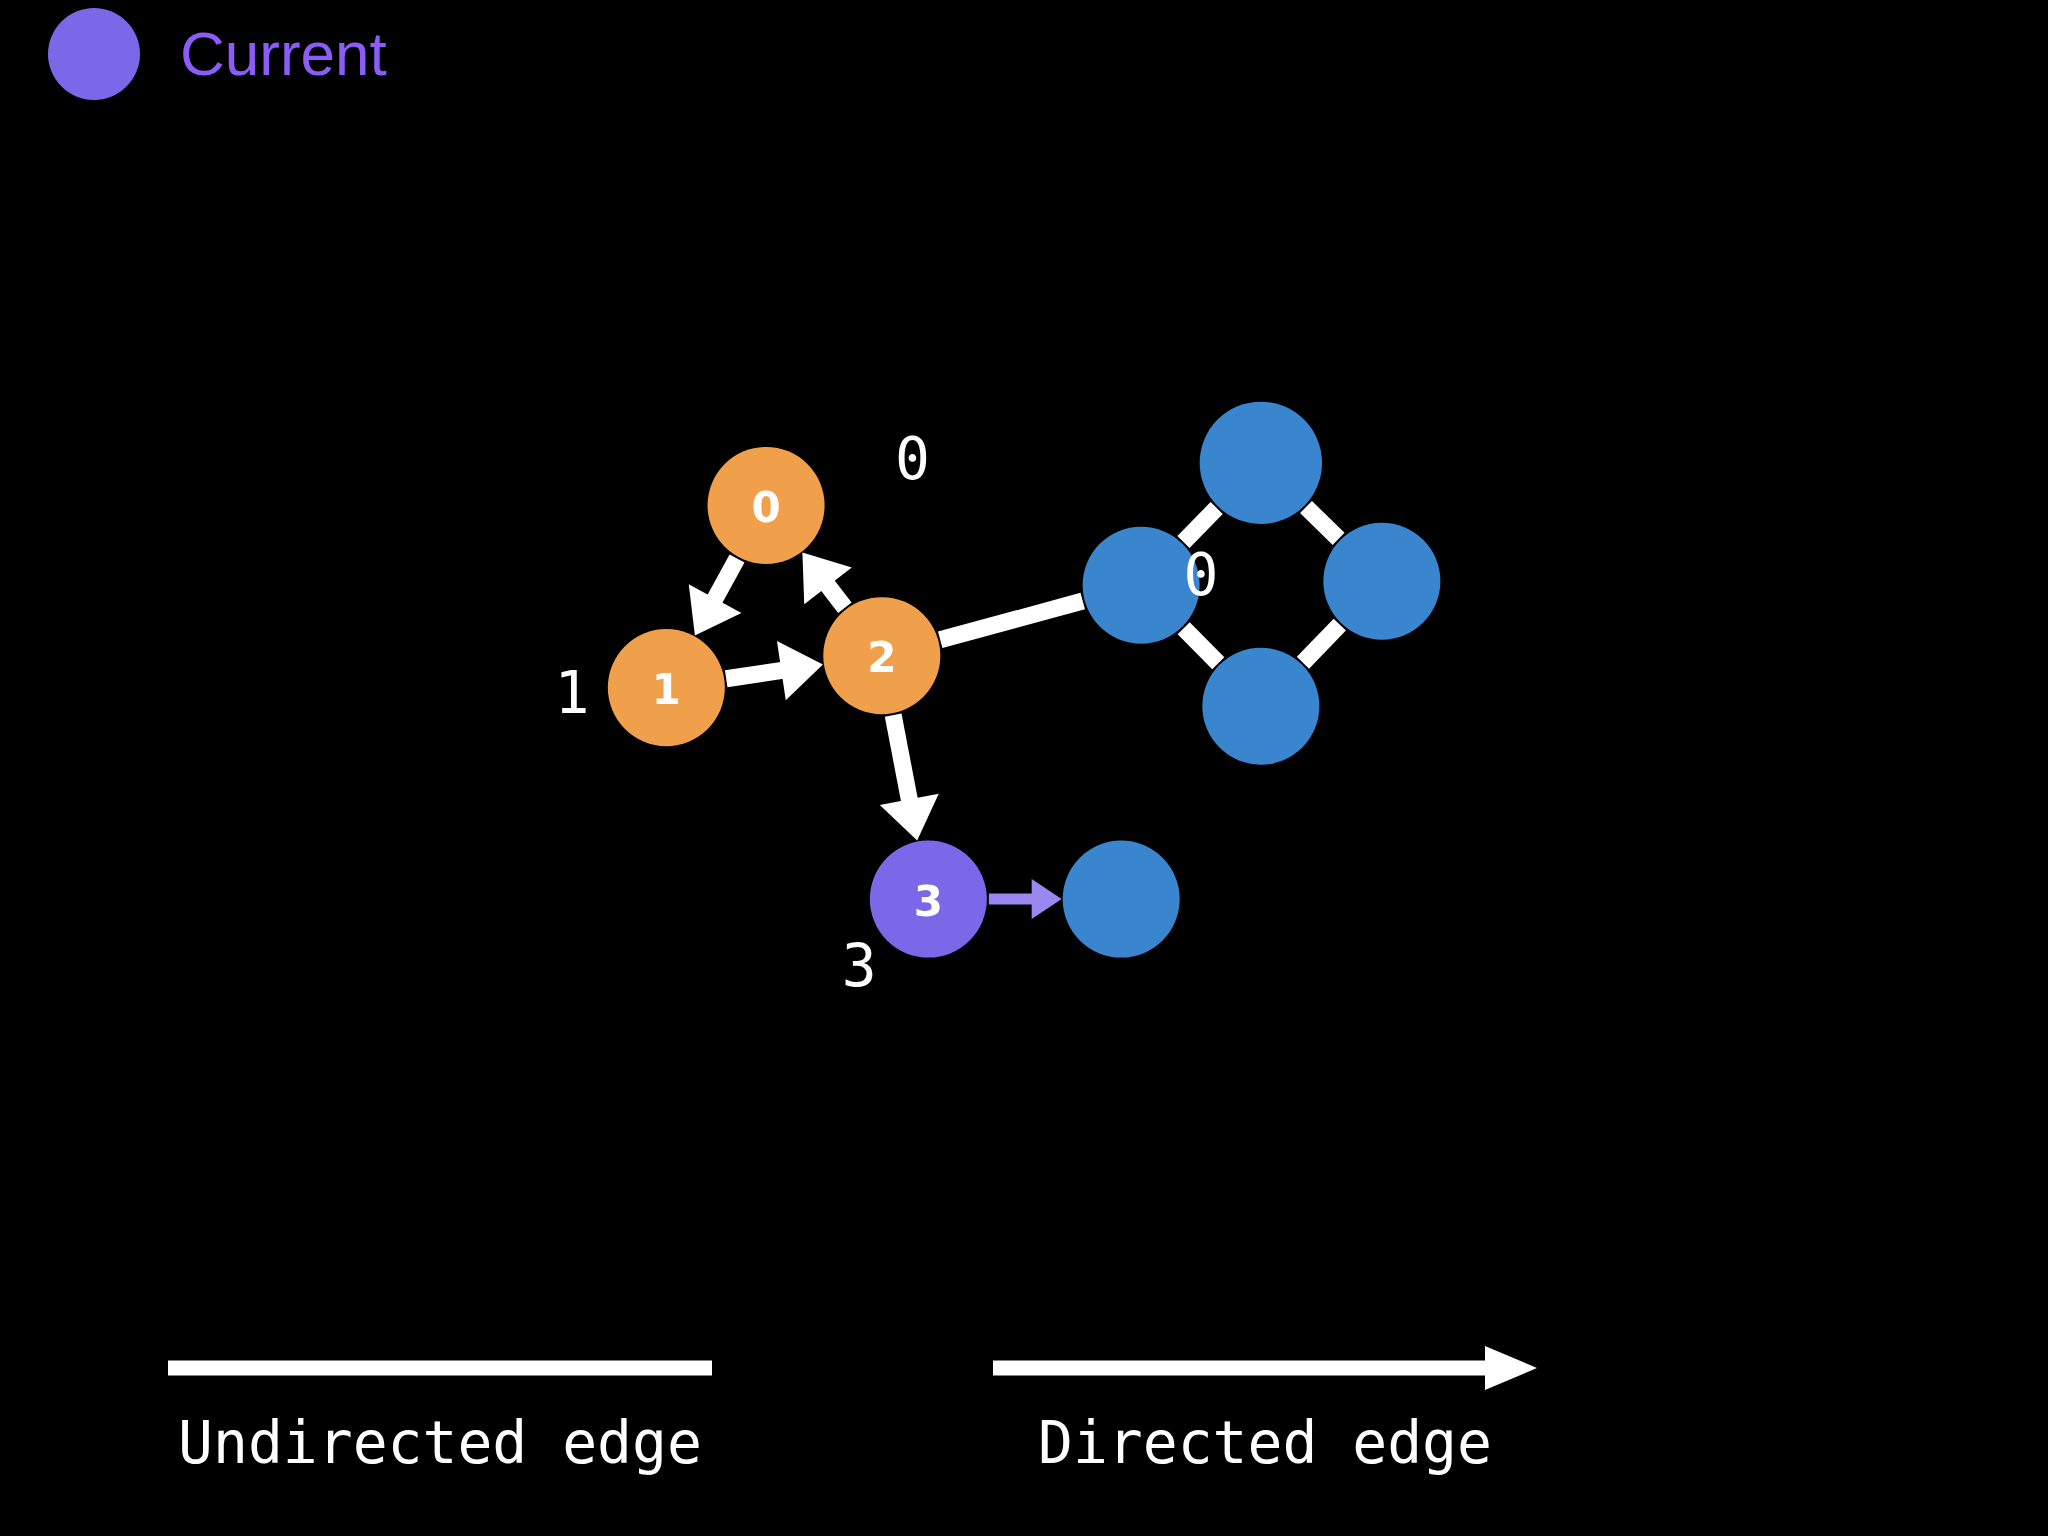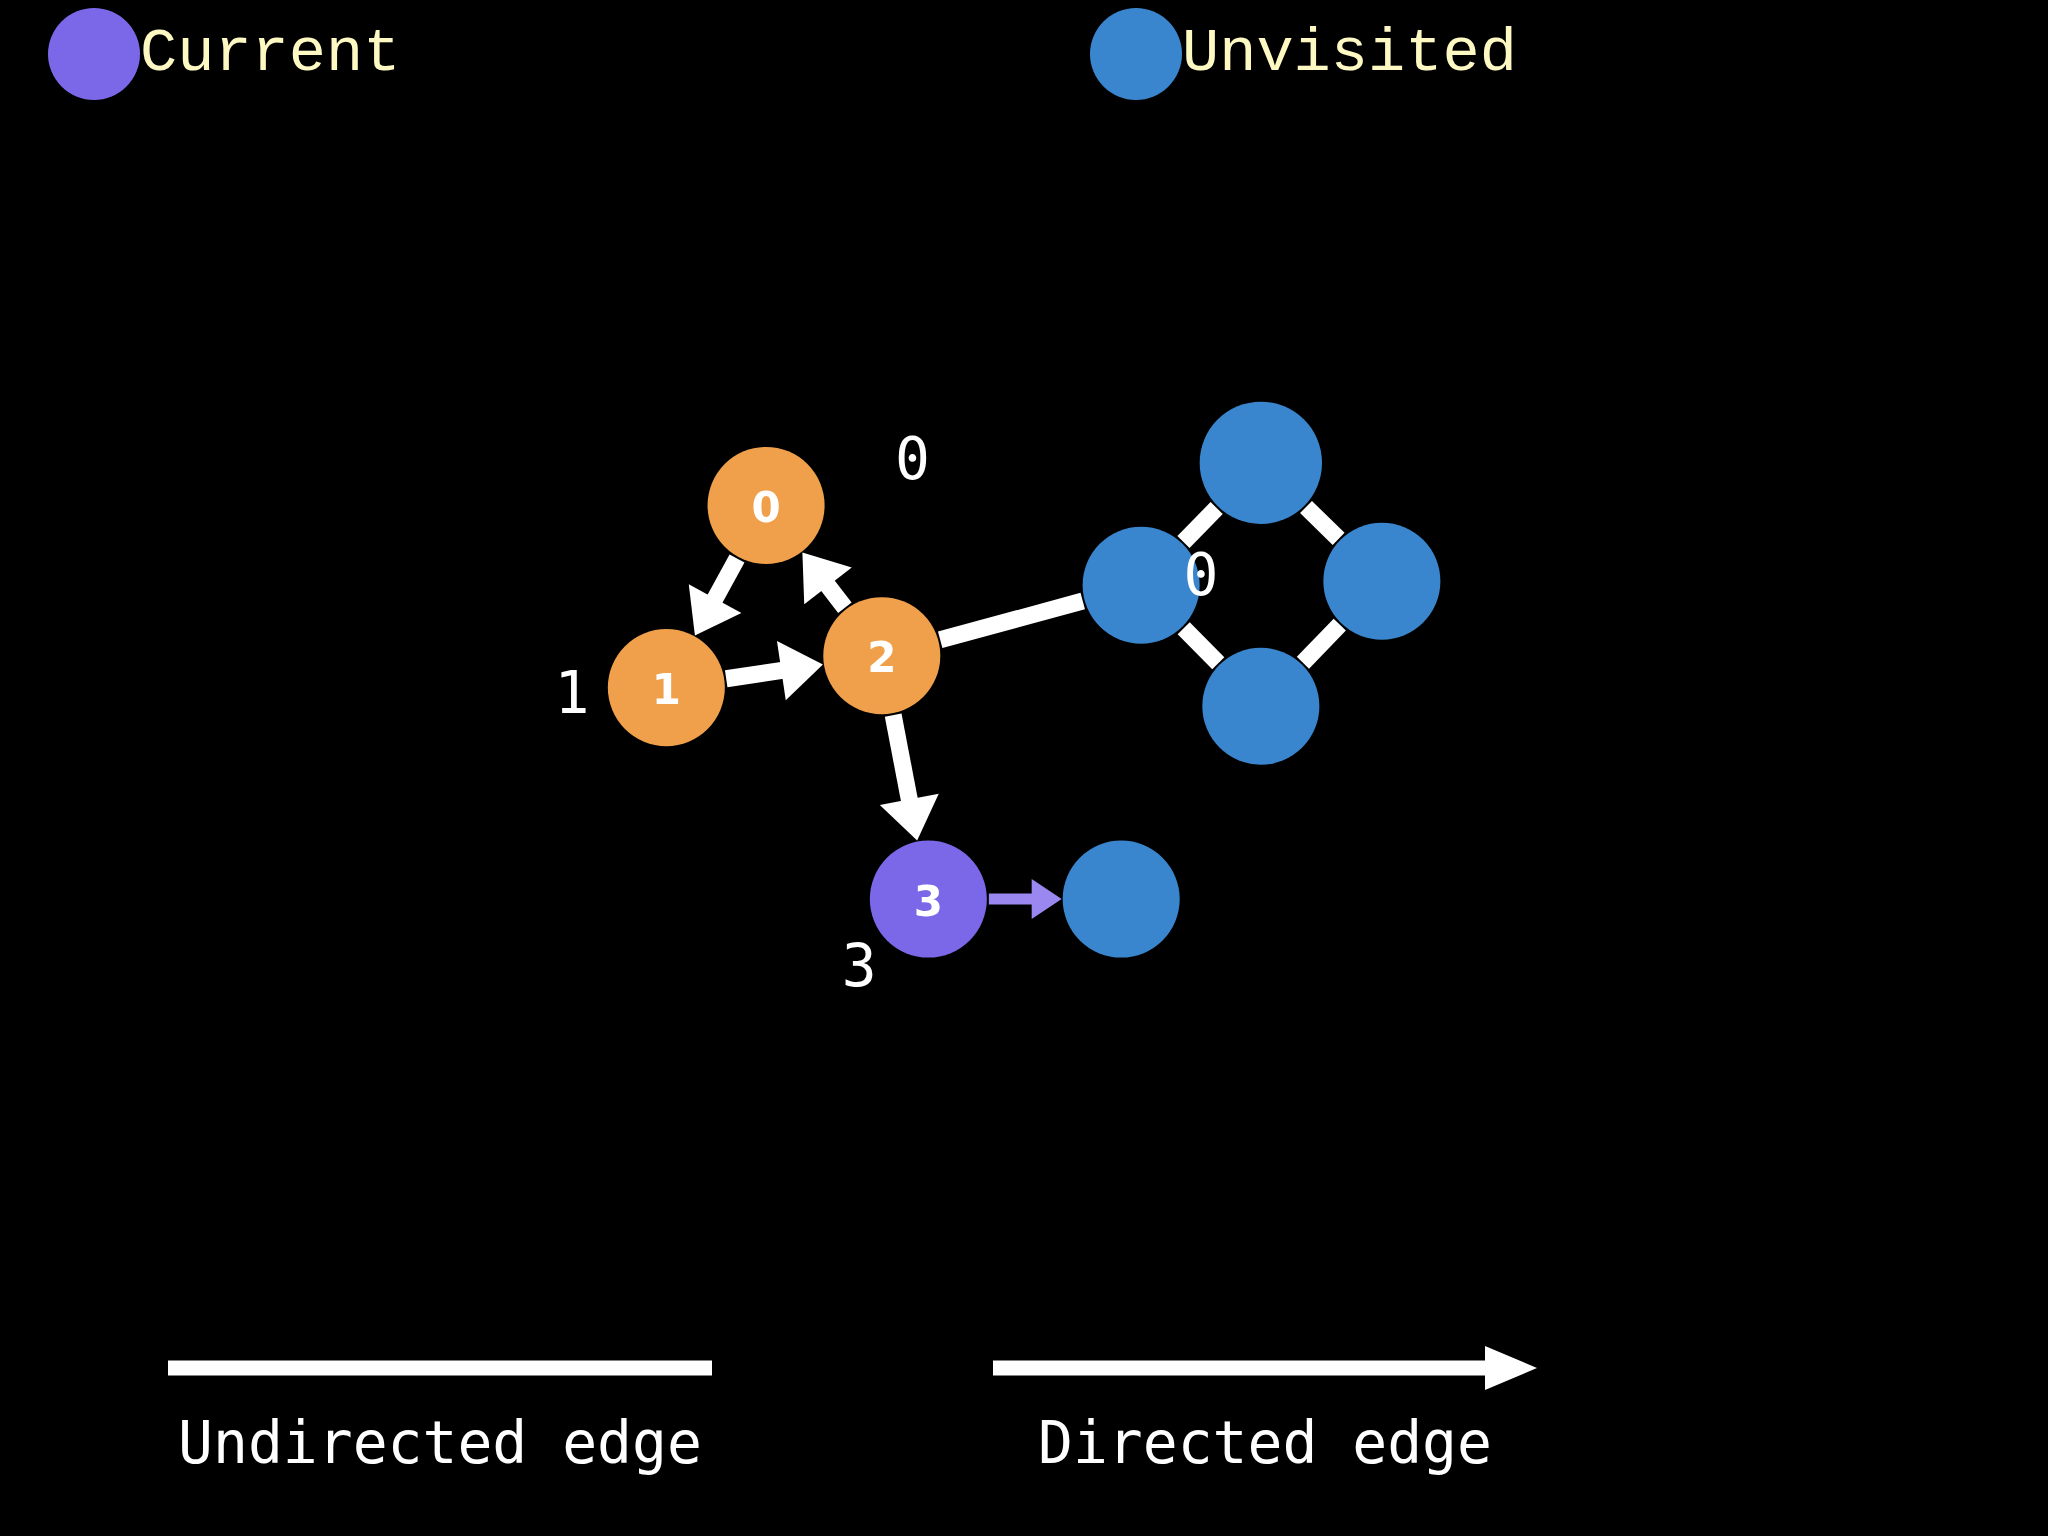--- a/index.html
+++ b/index.html
@@ -40,24 +40,25 @@
     position: absolute;
     top: 6px;
   }
   .legend-dot {
     width: 92px;
     height: 92px;
     border-radius: 50%;
     flex: 0 0 auto;
   }
   .legend-label {
-    color: #fef9c3;
+    color: #8b5cf6;
     font-size: 62px;
-    font-family: Liberation Mono, monospace;
+    font-family: Liberation Sans, sans-serif;
     letter-spacing: 0px;
+    margin-left: 40px;
     white-space: nowrap;
     line-height: 1;
   }
 
   
   #graph-svg {
     position: absolute;
     left: 0;
     top: 0;
     width: 2048px;
@@ -106,24 +107,20 @@
 <div id="stage">
 
   <div class="legend-top">
 
     <div class="legend-entry" id="legend-current" style="left: 48px; top: 8px;">
       <span class="legend-dot" id="legend-dot-current" style="background: rgb(123, 104, 232);"></span>
       <span class="legend-label">Current</span>
     </div>
 
 
-    <div class="legend-entry" id="legend-unvisited" style="left: 1090px; top: 8px;">
-      <span class="legend-dot" id="legend-dot-unvisited" style="background: rgb(58, 134, 206);"></span>
-      <span class="legend-label">Unvisited</span>
-    </div>
 
   </div>
 
   <svg id="graph-svg" viewBox="0 0 2048 1536" preserveAspectRatio="none">
     <defs>
       <marker id="arrowWhite" markerWidth="5.2" markerHeight="5.2" refX="4.6" refY="2.6" orient="auto" markerUnits="strokeWidth">
         <path d="M0,0 L5.2,2.6 L0,5.2 z" fill="#FFFFFF"></path>
       </marker>
       <marker id="arrowPurple" markerWidth="5.6" markerHeight="5.6" refX="5.0" refY="2.8" orient="auto" markerUnits="strokeWidth">
         <path d="M0,0 L5.6,2.8 L0,5.6 z" fill="#9B87F0"></path>

